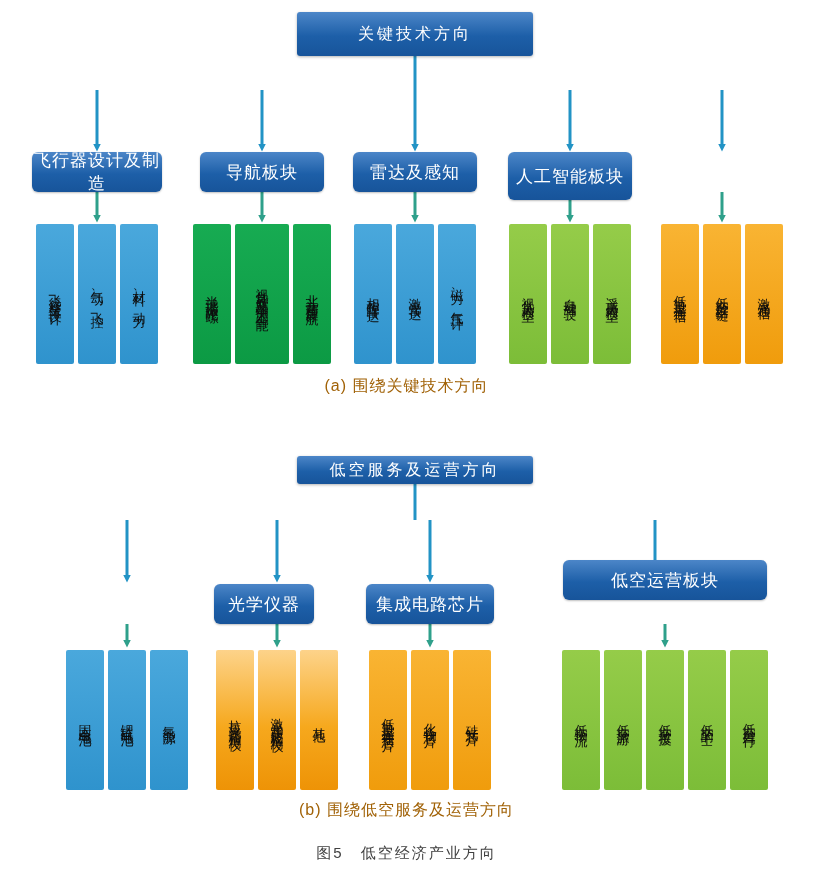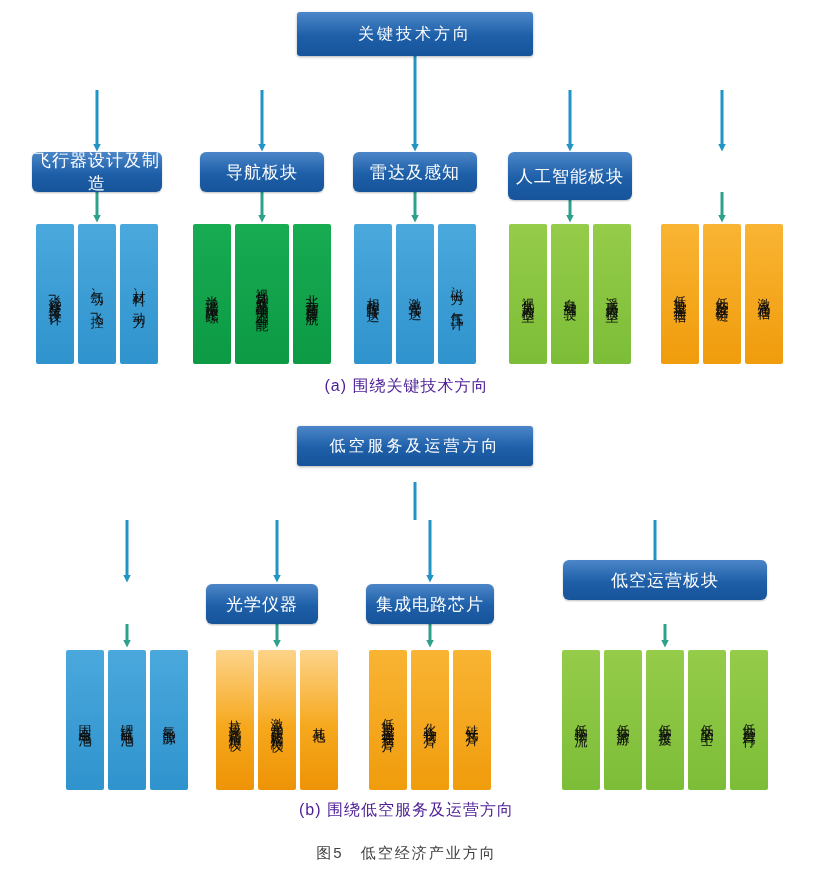--- a/index.html
+++ b/index.html
@@ -18,21 +18,21 @@
   .sub{writing-mode:vertical-lr;text-orientation:upright;
        width:38px;height:140px;font-size:13px;line-height:17px;letter-spacing:3px;
        color:#0d0d0d;display:flex;align-items:center;justify-content:center;
        border-radius:2px;box-sizing:border-box;padding:4px 2px;}
   .wide{width:54px;}
   .blue{background:linear-gradient(180deg,#4aa8dc,#2f93cd);}
   .green{background:linear-gradient(180deg,#17ab52,#0c9a44);}
   .lgreen{background:linear-gradient(180deg,#95cc49,#7cbd38);}
   .orange{background:linear-gradient(180deg,#f9b433,#f09c0c);}
   .ograd{background:linear-gradient(180deg,#fdd38a 0%,#f6a81d 55%,#ee9306 100%);}
-  .cap{position:absolute;left:0;width:100%;text-align:center;font-size:16px;color:#4c1d95;letter-spacing:1px;}
+  .cap{position:absolute;left:0;width:100%;text-align:center;font-size:16px;color:#a16207;letter-spacing:1px;}
   .figcap{position:absolute;left:0;width:100%;text-align:center;font-size:15px;color:#404040;letter-spacing:2px;}
 </style>
 </head>
 <body>
 
 <div class="stage">
 
   <svg class="wires" width="813" height="885" viewBox="0 0 813 885">
     <defs>
       <linearGradient id="hg" x1="0" y1="0" x2="1" y2="0">
@@ -106,23 +106,23 @@
   </div>
 
   <div class="group" style="left:722px;top:224px">
     <div class="sub orange">低轨卫星通信</div>
     <div class="sub orange">低空数据链</div>
     <div class="sub orange">激光通信</div>
   </div>
 
   <div class="cap" style="top:376px">(a) 围绕关键技术方向</div>
 
-  <div class="node root" style="left:297px;top:426px;width:236px;height:40px">低空服务及运营方向</div>
+  <div class="node root" style="left:297px;top:456px;width:236px;height:28px">低空服务及运营方向</div>
 
-  <div class="node hdr" style="left:206px;top:584px;width:112px;height:40px">光学仪器</div>
+  <div class="node hdr" style="left:214px;top:584px;width:100px;height:40px">光学仪器</div>
   <div class="node hdr" style="left:366px;top:584px;width:128px;height:40px">集成电路芯片</div>
   <div class="node hdr" style="left:563px;top:560px;width:204px;height:40px">低空运营板块</div>
 
   <div class="group" style="left:127px;top:650px">
     <div class="sub blue">固态电池</div>
     <div class="sub blue">锂硫电池</div>
     <div class="sub blue">氢能源</div>
   </div>
 
   <div class="group" style="left:277px;top:650px">

